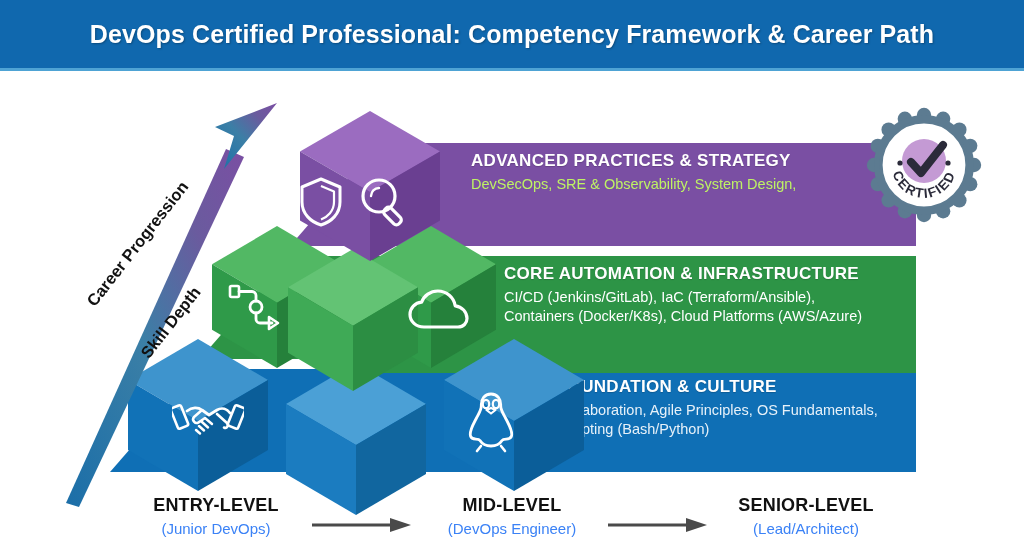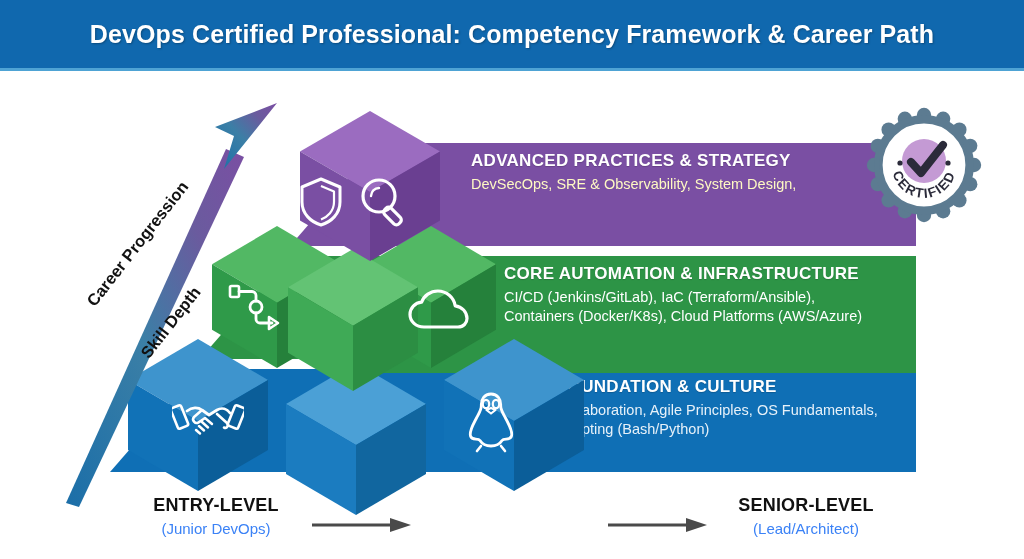--- a/index.html
+++ b/index.html
@@ -18,21 +18,21 @@
                background:#4ea3d4;}
 
   
   .canvas{position:absolute;left:0;top:71px;width:1024px;height:488px;background:#fff;
           overflow:hidden;}
 
   
   .band{position:absolute;box-sizing:border-box;padding:8px 0 0 0;}
   .band-title{font-size:17px;font-weight:bold;color:#ffffff;letter-spacing:.3px;
               text-shadow:0 1px 1px rgba(0,0,0,.18);}
-  .band-desc{font-size:14.5px;color:#fef9c3;line-height:19px;margin-top:4px;
+  .band-desc{font-size:14.5px;color:#bef264;line-height:19px;margin-top:4px;
              max-width:420px;}
 
   #band-advanced{left:352px;top:72px;width:564px;height:103px;background:#7a4fa3;}
   #band-advanced .band-inner{margin-left:119px;}
   #band-core{left:352px;top:185px;width:564px;height:117px;background:#2d9446;}
   #band-core .band-inner{margin-left:152px;}
   #band-core .band-desc{color:#ffffff;max-width:400px;}
   #band-foundation{left:352px;top:298px;width:564px;height:103px;background:#0f6fb5;}
   #band-foundation .band-inner{margin-left:205px;}
   #band-foundation .band-desc{color:#e7f1f9;max-width:380px;}
@@ -311,20 +311,24 @@
       <div class="career-stage" id="stage-entry">
         <div class="stage-title">ENTRY-LEVEL</div>
         <div class="stage-sub">(Junior DevOps)</div>
       </div>
 
       <svg class="career-arrow" style="left:312px;" viewBox="0 0 100 16">
         <path d="M0 8 H82" stroke="#4a4a4a" stroke-width="3.2"></path>
         <path d="M78 1 L99 8 L78 15 Z" fill="#4a4a4a"></path>
       </svg>
 
+      <div class="career-stage" id="stage-mid">
+        <div class="stage-title">MID-LEVEL</div>
+        <div class="stage-sub">(DevOps Engineer)</div>
+      </div>
 
       <svg class="career-arrow" style="left:608px;" viewBox="0 0 100 16">
         <path d="M0 8 H82" stroke="#4a4a4a" stroke-width="3.2"></path>
         <path d="M78 1 L99 8 L78 15 Z" fill="#4a4a4a"></path>
       </svg>
 
       <div class="career-stage" id="stage-senior">
         <div class="stage-title">SENIOR-LEVEL</div>
         <div class="stage-sub">(Lead/Architect)</div>
       </div>

